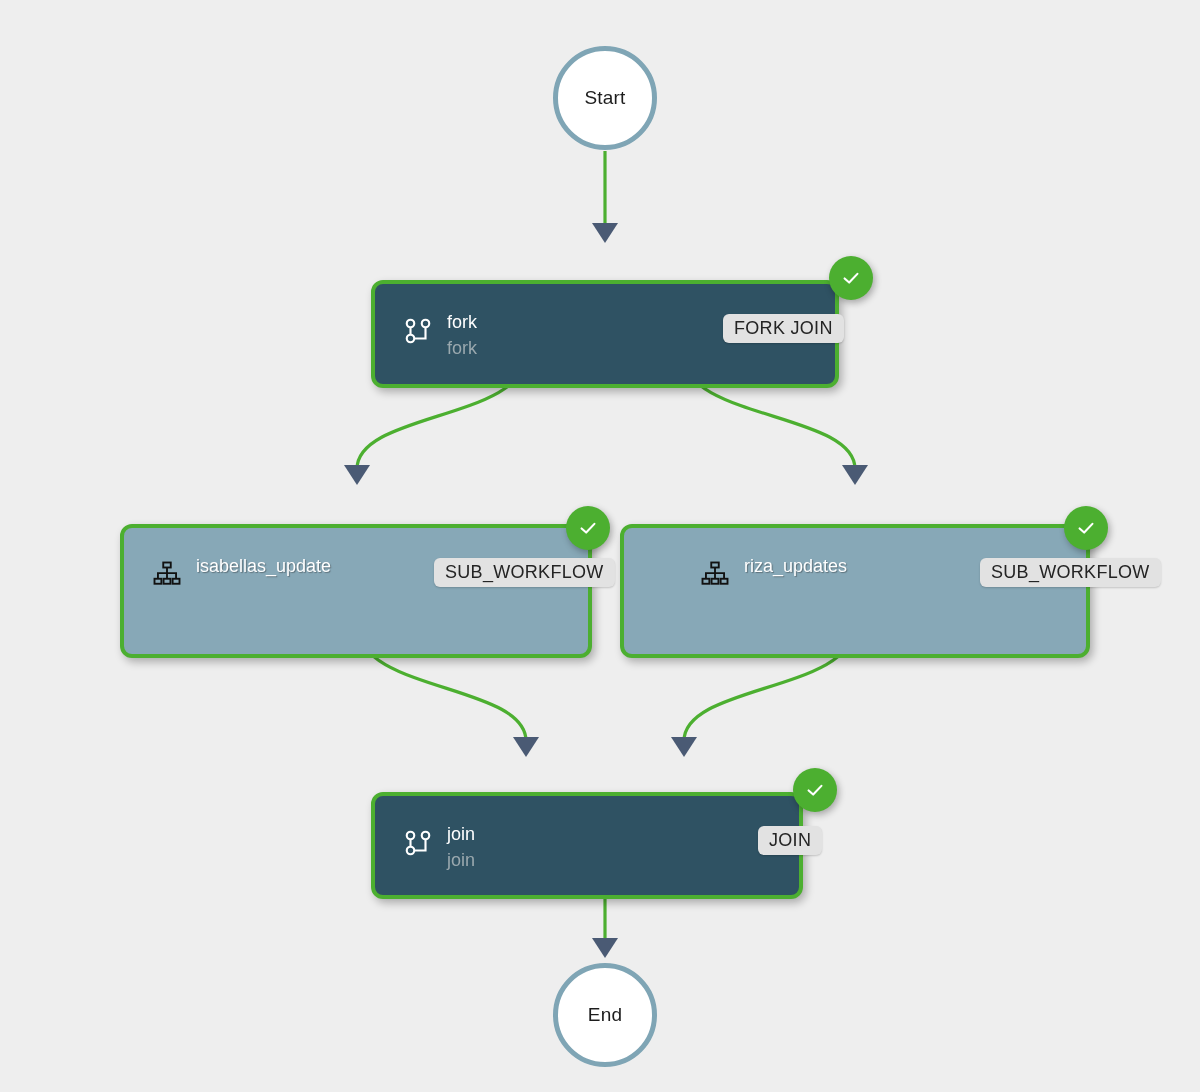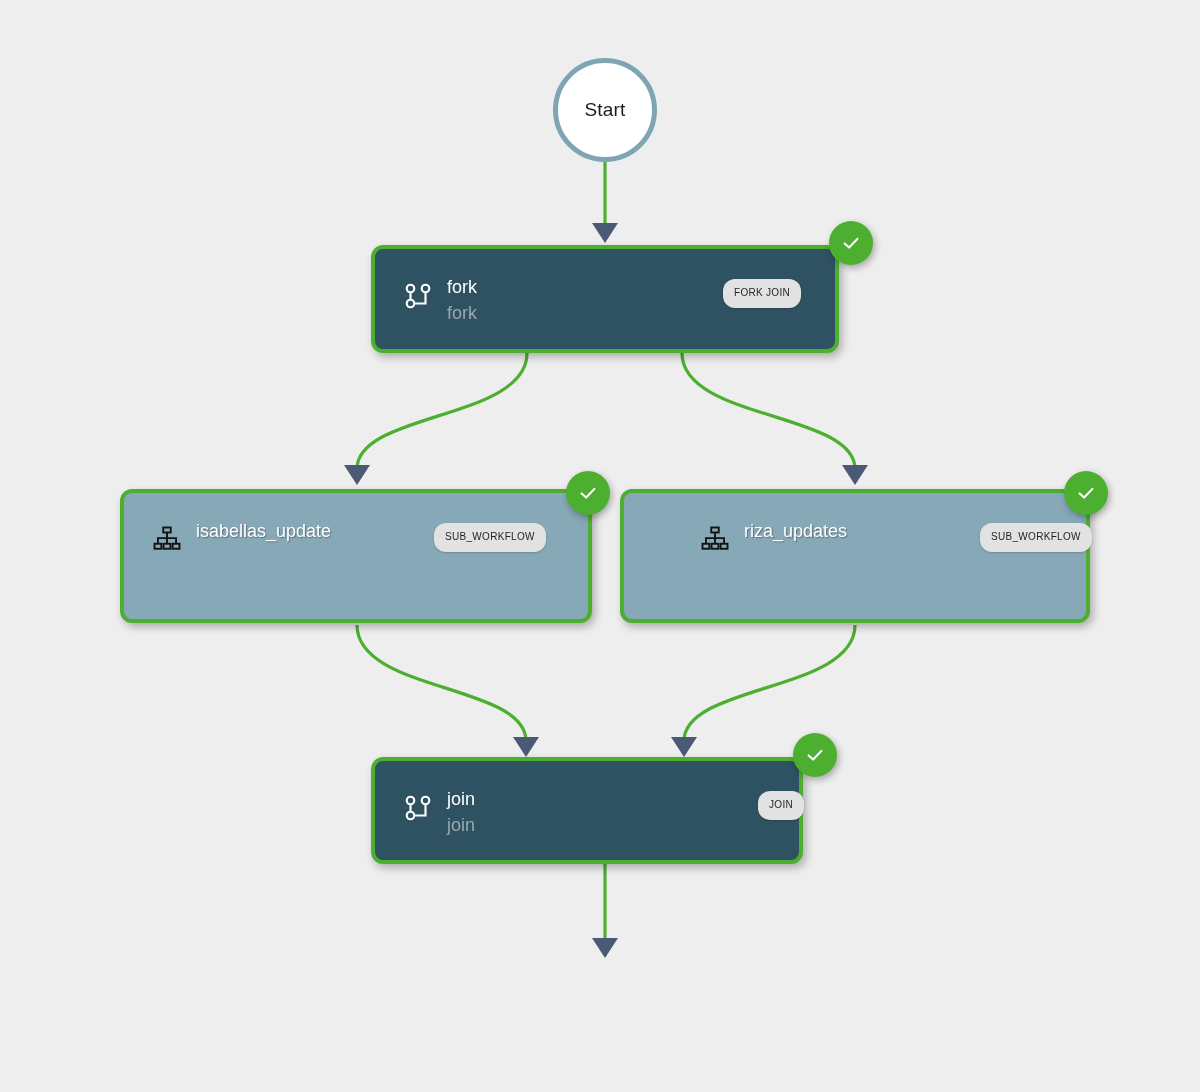--- a/index.html
+++ b/index.html
@@ -47,20 +47,21 @@
     letter-spacing: .2px;
   }
 
   
   .node {
     position: absolute;
     box-sizing: border-box;
     border: 4px solid #4caf30;
     border-radius: 12px;
     box-shadow: 3px 4px 9px rgba(0,0,0,.28);
+    margin-top: 35px;
   }
   .node.dark {
     background: #2f5263;
   }
   .node.light {
     background: #87a8b7;
   }
   .node-inner {
     position: relative;
     width: 100%;
@@ -95,23 +96,23 @@
     font-size: 18px;
     line-height: 26px;
     color: #9aa8ae;
     white-space: nowrap;
   }
   .badge {
     position: absolute;
     top: 30px;
     background: #e2e2e2;
     color: #242424;
-    border-radius: 12px;
+    border-radius: 6px;
     padding: 7px 11px 8px;
-    font-size: 10px;
+    font-size: 18px;
     line-height: 14px;
     letter-spacing: .3px;
     white-space: nowrap;
     box-shadow: 0 1px 2px rgba(0,0,0,.18);
   }
   .status-badge {
     position: absolute;
     width: 44px;
     height: 44px;
     border-radius: 50%;
@@ -153,21 +154,21 @@
     <g fill="#4a5a74">
       <polygon points="592,223 618,223 605,243"></polygon>
       <polygon points="344,465 370,465 357,485"></polygon>
       <polygon points="842,465 868,465 855,485"></polygon>
       <polygon points="513,737 539,737 526,757"></polygon>
       <polygon points="671,737 697,737 684,757"></polygon>
       <polygon points="592,938 618,938 605,958"></polygon>
     </g>
   </svg>
 
-  <div class="terminal" style="left:553px; top:58px;">
+  <div class="terminal" style="left:553px; top:46px;">
     <span>Start</span>
   </div>
 
   <div class="node dark" style="left:371px; top:245px; width:468px; height:108px;">
     <div class="node-inner">
       <span class="node-icon">
         <svg viewBox="0 0 24 24" width="30" height="30" fill="none" stroke="#ffffff" stroke-width="1.7">
           <circle cx="6" cy="6" r="3"></circle>
           <circle cx="18" cy="6" r="3"></circle>
           <circle cx="6" cy="18" r="3"></circle>
@@ -255,14 +256,17 @@
       </span>
       <span class="badge" style="left:383px;">JOIN</span>
     </div>
     <div class="status-badge" style="right:-38px; top:-28px;">
       <svg viewBox="0 0 24 24" width="22" height="22" fill="none" stroke="#ffffff" stroke-width="2.3" stroke-linecap="round" stroke-linejoin="round">
         <path d="M5 12.5 L10 17 L19 7.5"></path>
       </svg>
     </div>
   </div>
 
+  <div class="terminal" style="left:553px; top:963px;">
+    <span>End</span>
+  </div>
 
 </div>
 
 </body></html>

